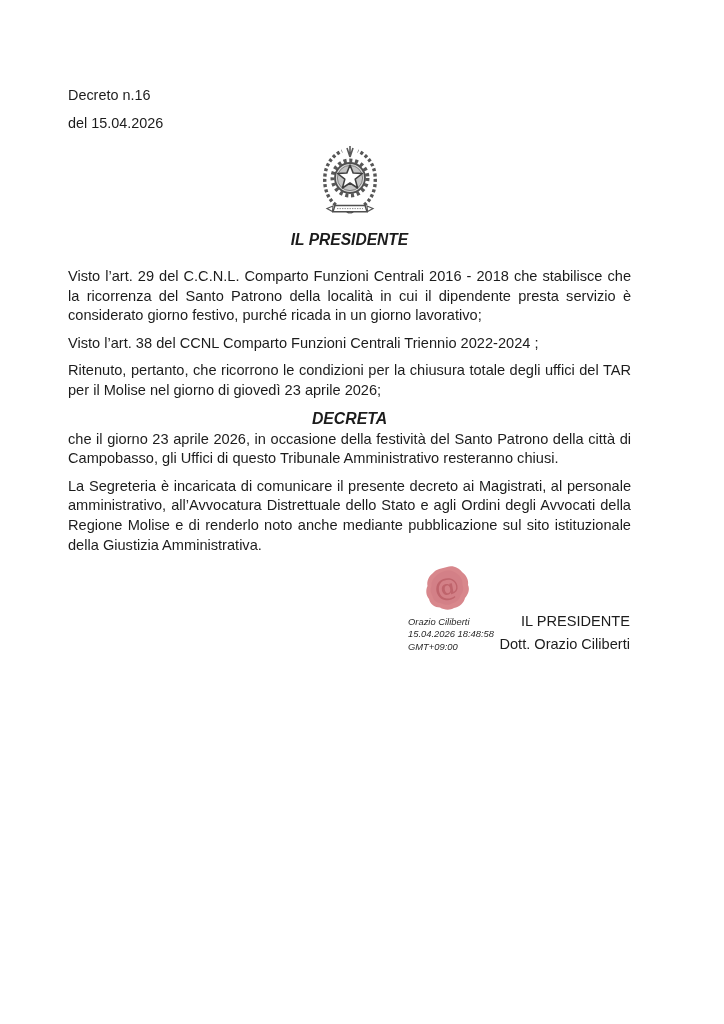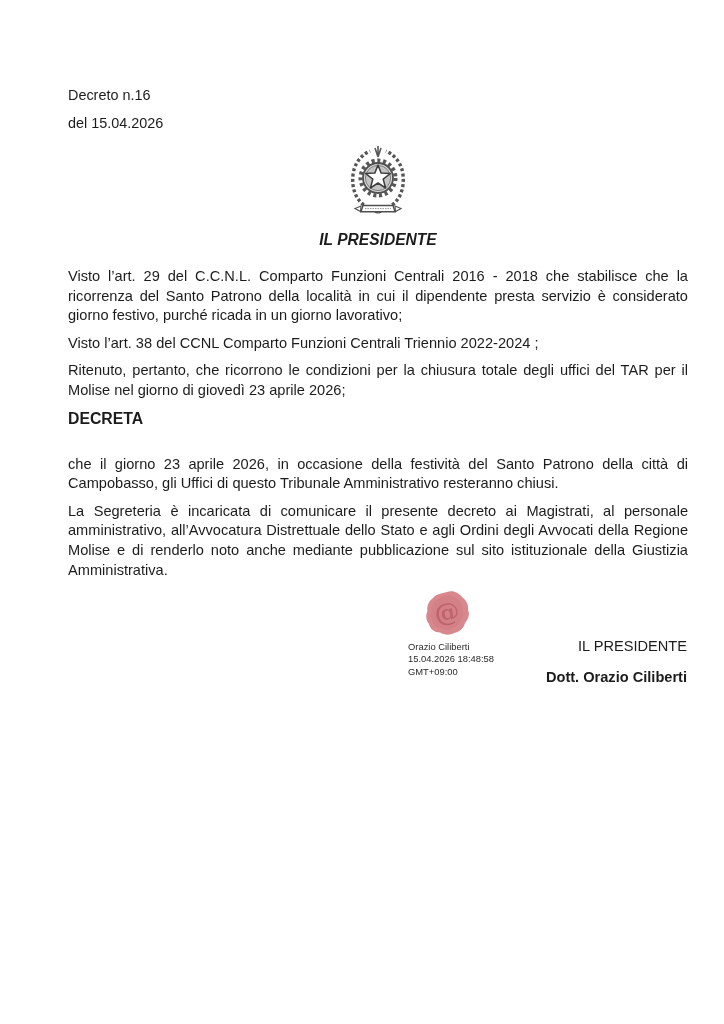--- a/index.html
+++ b/index.html
@@ -7,21 +7,21 @@
   body {
     width: 724px; height: 1024px;
     font-family: "Liberation Sans", sans-serif;
     color: #1c1c1c;
     overflow: hidden;
   }
   .page {
     position: relative;
     width: 724px; height: 1024px;
     background: #ffffff;
-    padding: 86px 36px 0 68px;
+    padding: 86px 93px 0 68px;
   }
   .decree-meta { font-size: 14.4px; line-height: 18px; }
   .decree-date { margin-top: 10px; }
 
   .emblem-wrap { text-align: center; margin-top: 13px; height: 74px; }
   .emblem-wrap svg { display: inline-block; }
 
   .title { text-align: center; font-weight: bold; font-style: italic; }
   .title-1 { margin-top: 12px; font-size: 16.2px; line-height: 20px; }
   .title-2 { margin-top: 11px; font-size: 16.2px; line-height: 20px; }
@@ -29,34 +29,34 @@
 
   .body-text { margin-top: 17px; }
   .body-text p {
     font-size: 14.6px;
     line-height: 19.6px;
     text-align: justify;
     margin-bottom: 8px;
     color: #1c1c1c;
   }
   .decreta {
-    font-weight: bold; 
+    text-align: center; font-weight: bold; font-style: italic;
     font-size: 15.8px; line-height: 20px;
-    margin: 5px 0 26px 0;
+    margin: 5px 0 1px 0;
   }
 
   .signature { position: relative; margin-top: 10px; height: 120px; }
   .stamp-block { position: absolute; left: 340px; top: 0; width: 190px; }
   .seal { margin-left: 15px; }
-  .stamp-lines { margin-top: 1px; font-size: 9.4px; line-height: 12.3px; color: #2a2a2a; }
+  .stamp-lines { margin-top: 1px; font-size: 9.4px; line-height: 12.3px; color: #2a2a2a; font-style: italic; }
   .president-block {
     position: absolute; right: 1px; top: 47px;
     text-align: right; font-size: 14.6px; line-height: 19px;
   }
-  .president-name { margin-top: 12px; font-weight: bold; }
+  .president-name { margin-top: 4px; }
 </style>
 </head>
 <body>
 
 <div class="page">
 
   <div class="decree-meta">Decreto n.16</div>
   <div class="decree-meta decree-date">del 15.04.2026</div>
 
   <div class="emblem-wrap">

